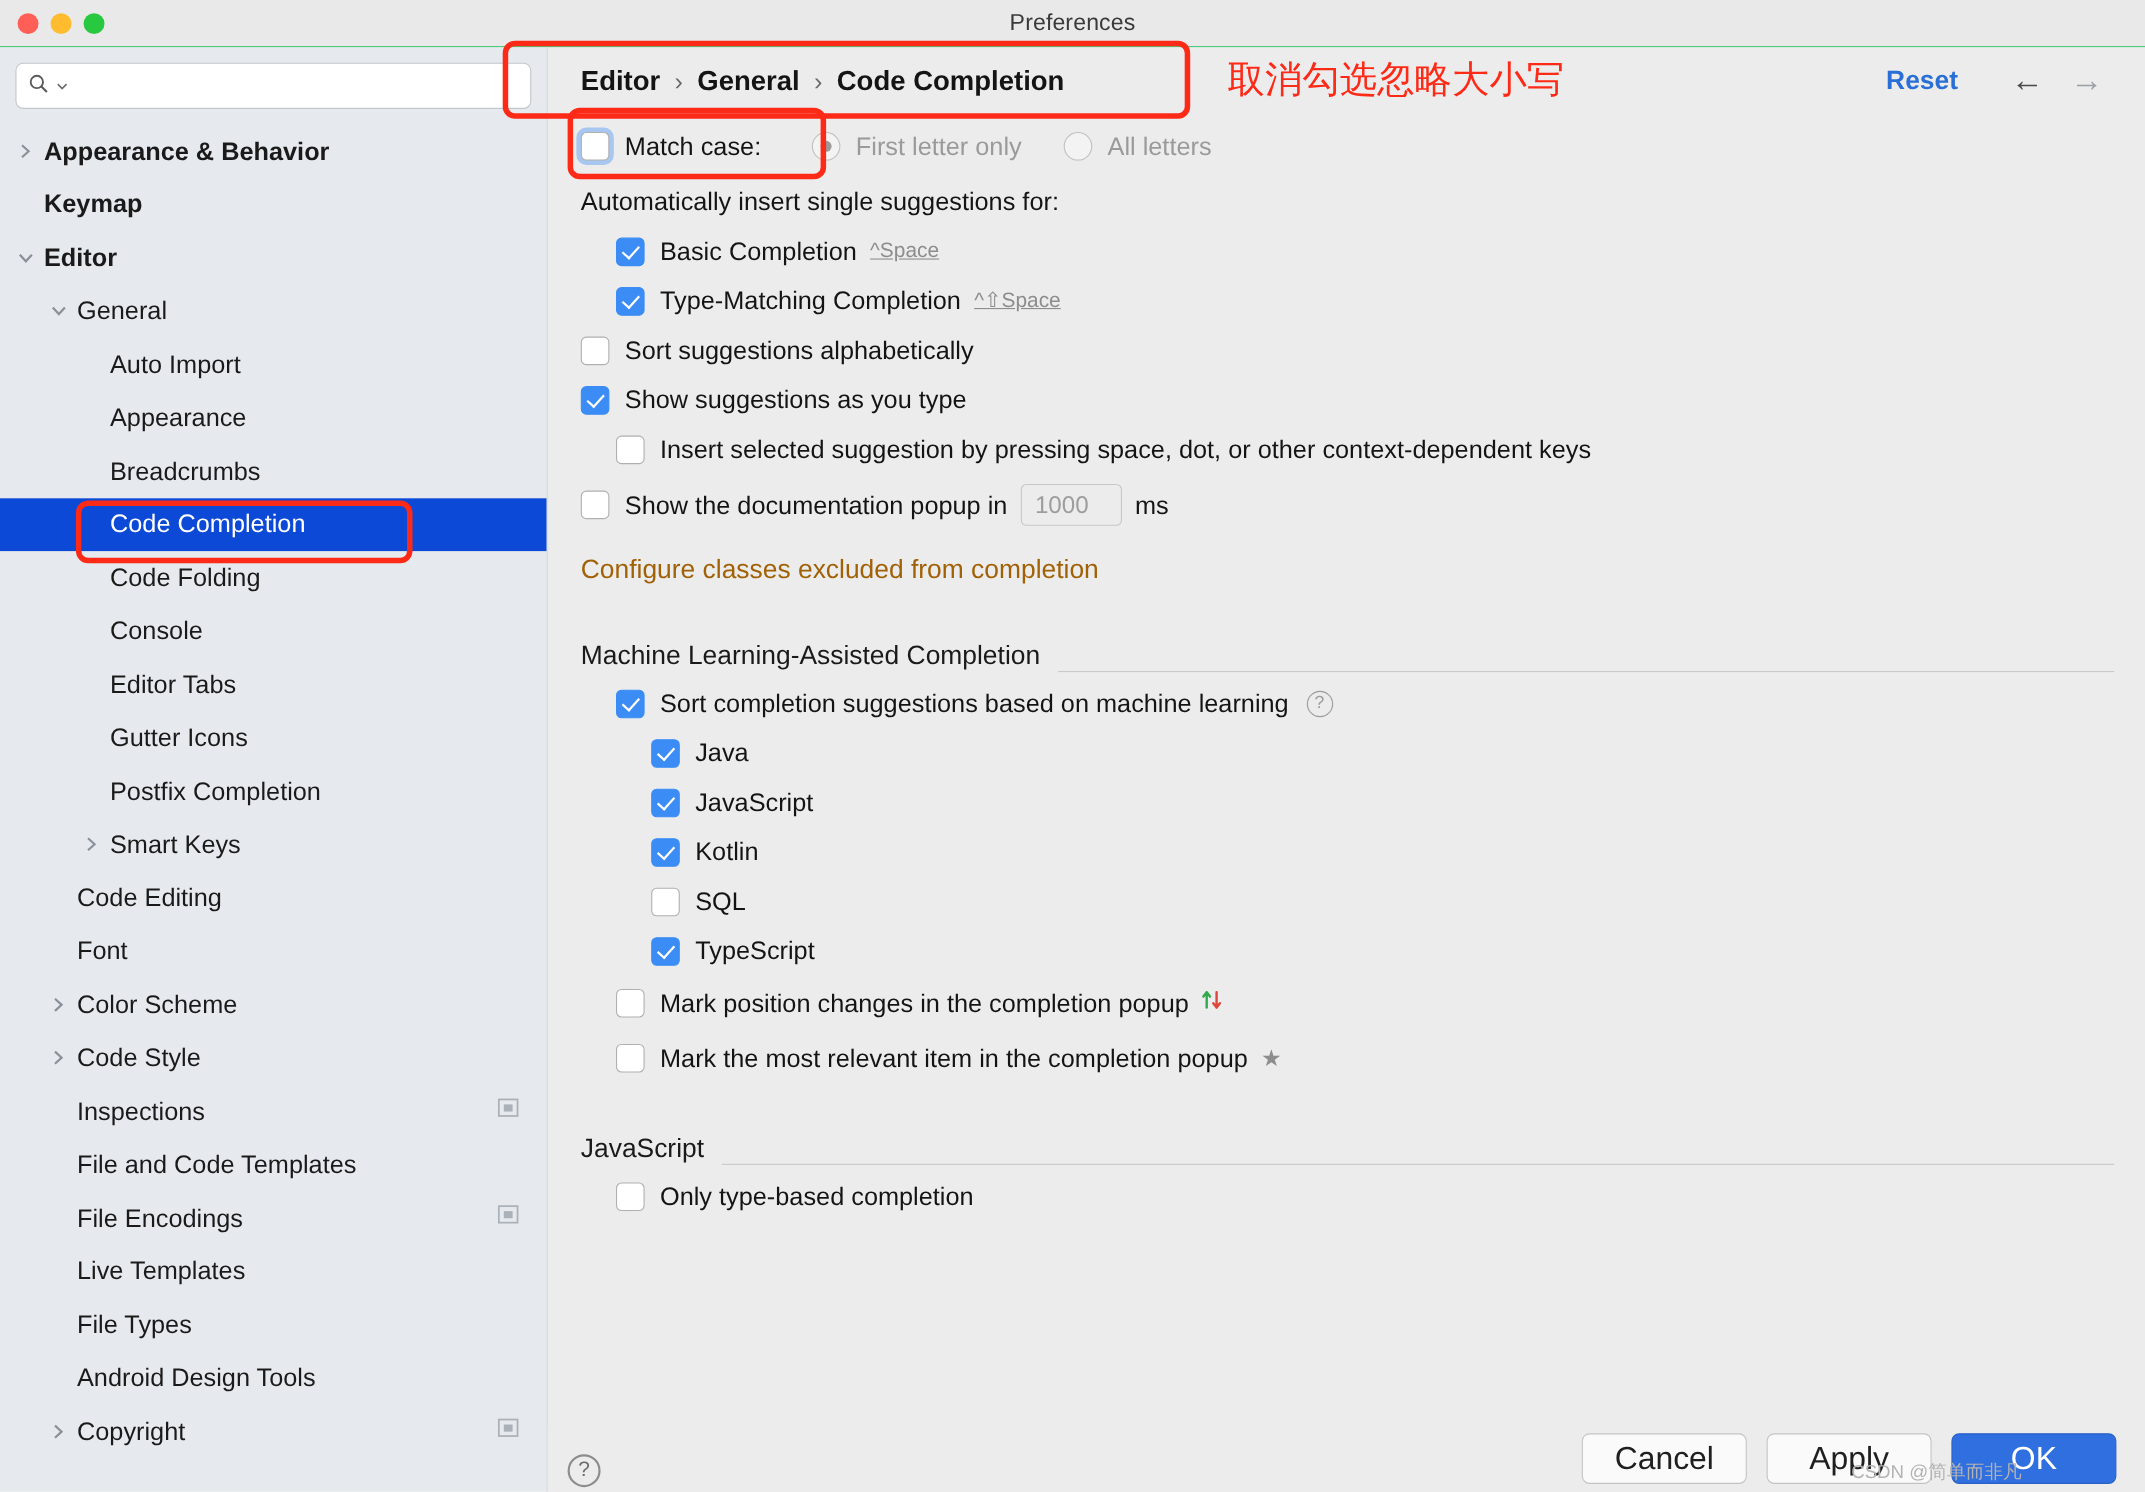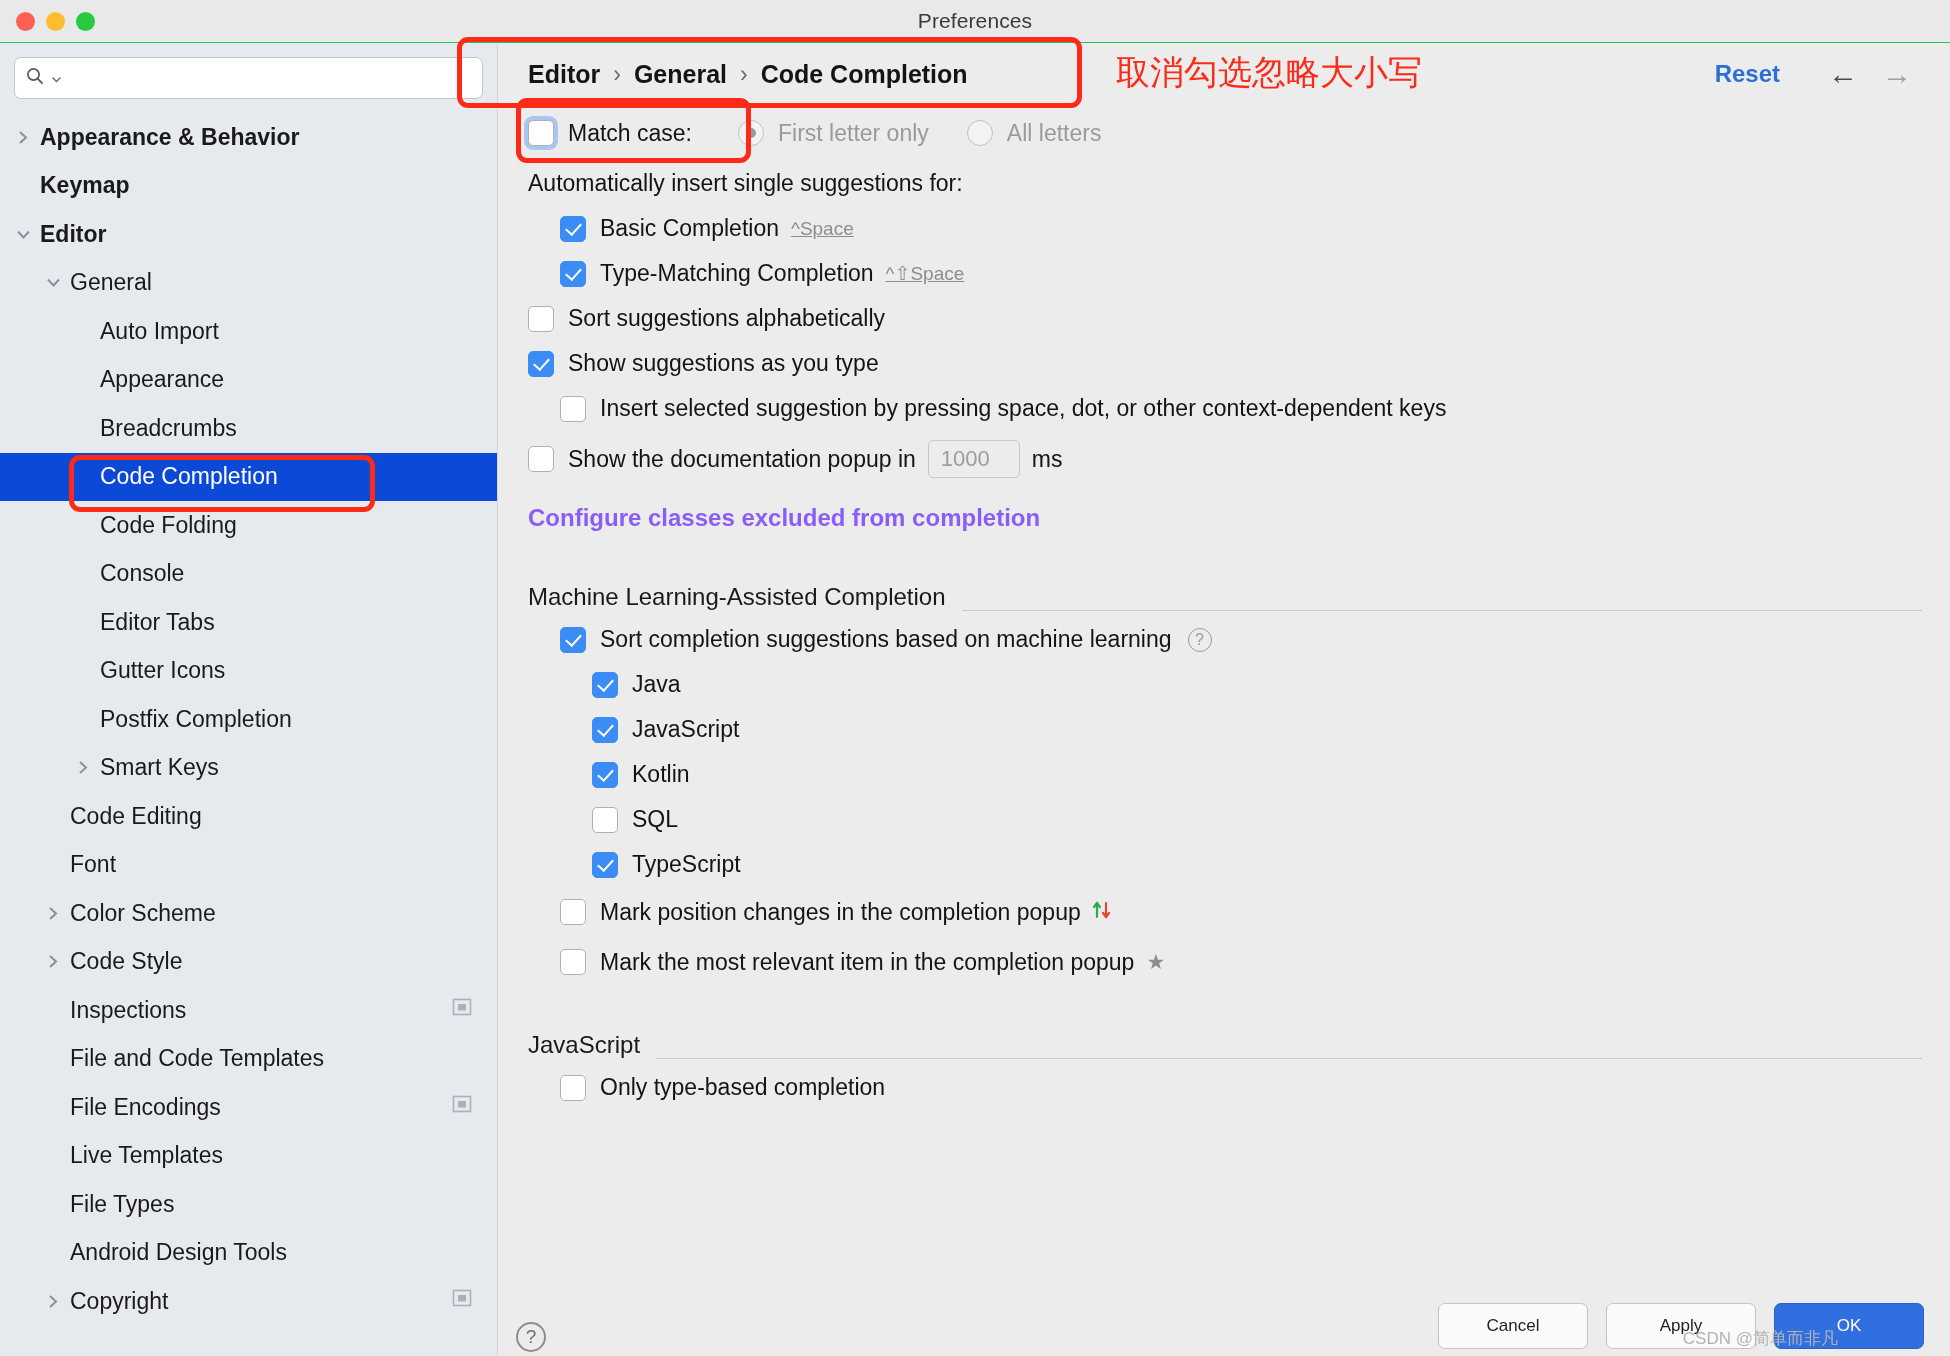--- a/index.html
+++ b/index.html
@@ -123,21 +123,21 @@
   }
   .radio-label{font-size:23px;color:#9a9a9a;padding-left:14px;white-space:nowrap;}
 
   .plain-label{font-size:23px;color:#141414;}
   .spin{
     width:92px;height:38px;border:1px solid #c7c7c7;border-radius:5px;
     background:#ececec;color:#9d9d9d;font-size:22px;
     display:flex;align-items:center;padding-left:12px;box-sizing:border-box;
     margin:0 12px;
   }
-  .link{font-size:24px;color:#8b5cf6;cursor:pointer;font-weight:bold;}
+  .link{font-size:24px;color:#a16207;cursor:pointer;}
 
   .section{display:flex;align-items:flex-end;margin:34px 0 6px 0;}
   .section-title{font-size:24px;color:#1a1a1a;white-space:nowrap;padding-right:16px;}
   .section-line{flex:1;height:1px;background:#c9c9c9;}
 
   .help-icon{
     width:24px;height:24px;border-radius:50%;border:1.6px solid #9b9b9b;
     color:#9b9b9b;font-size:16px;display:flex;align-items:center;justify-content:center;
     margin-left:16px;cursor:pointer;box-sizing:border-box;
   }
@@ -145,21 +145,21 @@
   .star-icon{font-size:21px;color:#8d8d8d;margin-left:12px;}
 
   
   .bottombar{
     height:60px;flex:0 0 60px;display:flex;align-items:center;
     justify-content:flex-end;gap:18px;padding:0 26px;
     background:#ececec;position:relative;
   }
   .btn{
     min-width:148px;height:44px;border-radius:7px;border:1px solid #c4c4c4;
-    background:#fafafa;font-size:17px;color:#1f1f1f;
+    background:#fafafa;font-size:29px;color:#1f1f1f;
     display:flex;align-items:center;justify-content:center;cursor:pointer;
   }
   .btn.primary{background:#2f6fe0;border-color:#2b62c6;color:#fff;}
   .help-circle{
     position:absolute;left:18px;bottom:4px;width:30px;height:30px;border-radius:50%;
     border:2px solid #8d8d8d;color:#6d6d6d;font-size:19px;
     display:flex;align-items:center;justify-content:center;box-sizing:border-box;
   }
   .watermark{
     position:absolute;right:112px;bottom:6px;font-size:17px;color:#b3b3b3;

